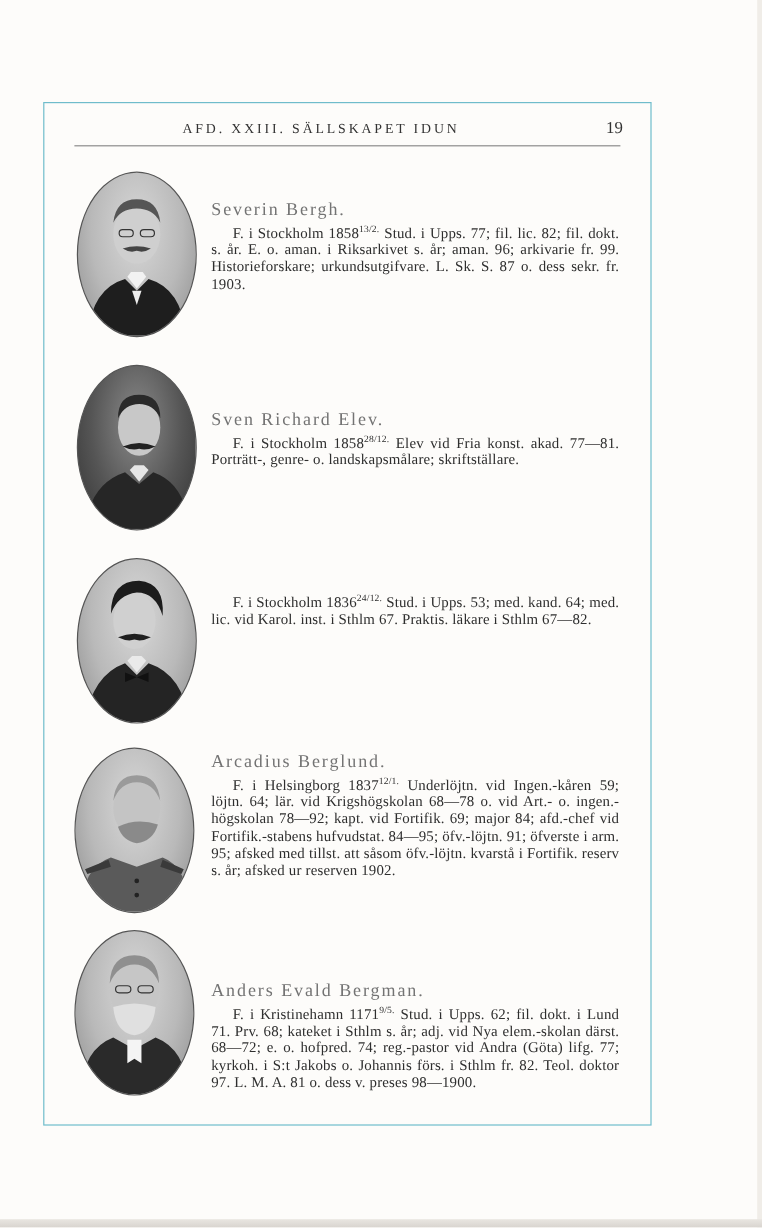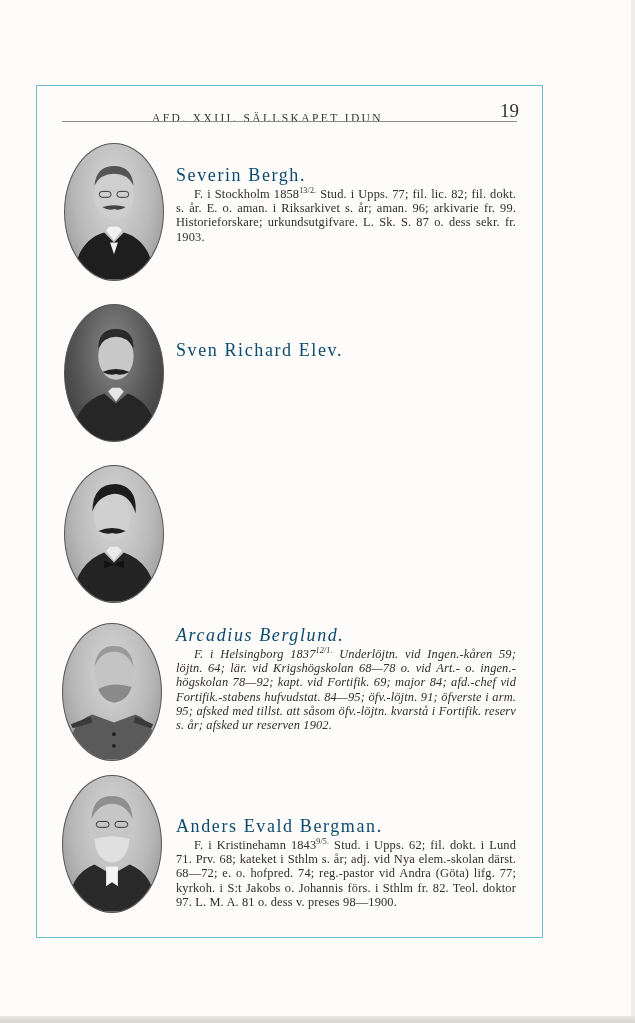--- a/index.html
+++ b/index.html
@@ -22,27 +22,27 @@
       position: absolute;
       left: 36px; top: 85px;
       width: 507px; height: 853px;
       border: 1.5px solid #6fbccb;
     }
     .running-head {
       position: absolute;
       left: 152px; top: 100px; width: 370px; height: 20px;
     }
     .running-head .title {
-      position: absolute; left: 0; top: 12px;
+      position: absolute; left: 0; top: 2px;
       font-size: 11.5px; letter-spacing: 2.4px;
       color: #333;
     }
     .running-head .folio {
       position: absolute; right: 3px; top: 0px;
-      font-size: 19px; color: #333;
+      font-size: 14px; color: #333;
     }
     .head-rule {
       position: absolute;
       left: 62px; top: 121px; width: 455px; height: 1px;
       background: #8c8c8c;
     }
     .portrait {
       position: absolute;
       width: 100px; height: 138px;
       border-radius: 50%;
@@ -52,22 +52,22 @@
     }
     .portrait.dark {
       background: radial-gradient(ellipse at 50% 35%, #8a8a8a 0%, #555 55%, #333 100%);
     }
     .portrait svg { position: absolute; left: 0; top: 0; width: 100%; height: 100%; }
     .entry-text {
       position: absolute;
       left: 176px; width: 340px;
     }
     .name {
-      font-size: 18px; letter-spacing: 1.6px;
-      color: #0c4a6e; line-height: 20px;
+      font-size: 15px; letter-spacing: 1.6px;
+      color: #737373; line-height: 20px;
       margin-bottom: 2px;
     }
     .bio {
       font-size: 12.4px; line-height: 14.2px;
       text-align: justify; text-indent: 18px;
       color: #2e2e2e;
       letter-spacing: 0.15px;
     }
     .bio sup { font-size: 8px; vertical-align: 5px; line-height: 0; }
   </style>
@@ -106,58 +106,60 @@
   <svg viewBox="0 0 100 138">
     <ellipse cx="52" cy="52" rx="18" ry="24" fill="#c8c8c8"></ellipse>
     <path d="M34 44 Q34 24 52 24 Q70 24 70 44 Q64 32 52 32 Q40 32 34 44Z" fill="#2a2a2a"></path>
     <path d="M38 68 Q52 62 66 68 Q58 72 52 70 Q46 72 38 68Z" fill="#222"></path>
     <path d="M6 138 Q10 100 40 90 L52 100 L64 90 Q92 100 94 138Z" fill="#262626"></path>
     <path d="M44 88 L52 98 L60 88 L56 84 L48 84Z" fill="#e6e6e6"></path>
   </svg>
 </div>
 <div class="entry-text" style="top:340px;">
   <div class="name">Sven Richard Elev.</div>
+  <div class="bio"><span>F. i Stockholm 1858</span><sup>28/12.</sup><span>  Elev vid Fria konst. akad. 77—81.  Porträtt-, genre- o. landskapsmålare; skriftställare.</span></div>
 </div>
 
 <div class="portrait" style="left:64px; top:465px;">
   <svg viewBox="0 0 100 138">
     <ellipse cx="48" cy="52" rx="18" ry="24" fill="#d0d0d0"></ellipse>
     <path d="M28 46 Q28 18 52 18 Q74 20 72 48 Q66 28 50 28 Q34 30 28 46Z" fill="#1c1c1c"></path>
     <path d="M34 66 Q48 60 62 66 Q54 70 48 68 Q42 70 34 66Z" fill="#1f1f1f"></path>
     <path d="M6 138 Q12 98 40 88 L50 98 L60 88 Q90 98 94 138Z" fill="#242424"></path>
     <path d="M42 86 L50 96 L58 86 L54 82 L46 82Z" fill="#eaeaea"></path>
     <path d="M40 96 L50 100 L40 104Z M60 96 L50 100 L60 104Z" fill="#111"></path>
   </svg>
 </div>
 <div class="entry-text" style="top:495px;">
+  <div class="bio"><span>F. i Stockholm 1836</span><sup>24/12.</sup><span>  Stud. i Upps. 53; med. kand. 64; med. lic. vid Karol. inst. i Sthlm 67. Praktis. läkare i Sthlm 67—82.</span></div>
 </div>
 
 <div class="portrait" style="left:62px; top:623px;">
   <svg viewBox="0 0 100 138">
     <ellipse cx="52" cy="50" rx="20" ry="25" fill="#c4c4c4"></ellipse>
     <path d="M32 44 Q34 22 52 22 Q70 22 72 44 Q66 28 52 28 Q38 28 32 44Z" fill="#9a9a9a"></path>
     <path d="M36 66 Q52 58 70 64 Q66 78 52 80 Q40 78 36 66Z" fill="#8a8a8a"></path>
     <path d="M4 138 Q6 100 30 92 L52 100 L74 92 Q96 100 96 138Z" fill="#5a5a5a"></path>
     <path d="M8 102 L28 94 L30 100 L10 106Z M92 102 L74 94 L72 100 L90 106Z" fill="#3a3a3a"></path>
     <circle cx="52" cy="112" r="2" fill="#222"></circle>
     <circle cx="52" cy="124" r="2" fill="#222"></circle>
   </svg>
 </div>
-<div class="entry-text" style="top:625px;font-style:italic;">
+<div class="entry-text" style="top:625px;">
   <div class="name">Arcadius Berglund.</div>
   <div class="bio"><span>F. i Helsingborg 1837</span><sup>12/1.</sup><span> Underlöjtn. vid Ingen.-kåren 59; löjtn. 64; lär. vid Krigshögskolan 68—78 o. vid Art.- o. ingen.-högskolan 78—92; kapt. vid Fortifik. 69; major 84; afd.-chef vid Fortifik.-stabens hufvudstat. 84—95; öfv.-löjtn. 91; öfverste i arm. 95; afsked med tillst. att såsom öfv.-löjtn. kvarstå i Fortifik. reserv s. år; afsked ur reserven 1902.</span></div>
 </div>
 
 <div class="portrait" style="left:62px; top:775px;">
   <svg viewBox="0 0 100 138">
     <ellipse cx="50" cy="50" rx="21" ry="26" fill="#c6c6c6"></ellipse>
     <path d="M29 44 Q30 20 50 20 Q70 20 71 44 Q64 28 50 28 Q36 28 29 44Z" fill="#8f8f8f"></path>
     <rect x="34" y="46" width="13" height="6" rx="3" fill="none" stroke="#333" stroke-width="1"></rect>
     <rect x="53" y="46" width="13" height="6" rx="3" fill="none" stroke="#333" stroke-width="1"></rect>
     <path d="M32 64 Q50 58 68 64 Q66 86 50 88 Q34 86 32 64Z" fill="#e0e0e0"></path>
     <path d="M4 138 Q6 100 32 90 L50 100 L68 90 Q94 100 96 138Z" fill="#2a2a2a"></path>
     <path d="M44 92 L44 112 L50 108 L56 112 L56 92Z" fill="#f4f4f4"></path>
   </svg>
 </div>
 <div class="entry-text" style="top:816px;">
   <div class="name">Anders Evald Bergman.</div>
-  <div class="bio"><span>F. i Kristinehamn 1843</span><sup>9/5.</sup><span>  Stud. i Upps. 62; fil. dokt. i Lund 71.  Prv. 68; kateket i Sthlm s. år; adj. vid Nya elem.-skolan därst. 68—72; e. o. hofpred. 74; reg.-pastor vid Andra (Göta) lifg. 77; kyrkoh. i S:t Jakobs o. Johannis förs. i Sthlm fr. 82.  Teol. doktor 97.  L. M. A. 81 o. dess v. preses 98—1900.</span></div>
+  <div class="bio"><span>F. i Kristinehamn 1171</span><sup>9/5.</sup><span>  Stud. i Upps. 62; fil. dokt. i Lund 71.  Prv. 68; kateket i Sthlm s. år; adj. vid Nya elem.-skolan därst. 68—72; e. o. hofpred. 74; reg.-pastor vid Andra (Göta) lifg. 77; kyrkoh. i S:t Jakobs o. Johannis förs. i Sthlm fr. 82.  Teol. doktor 97.  L. M. A. 81 o. dess v. preses 98—1900.</span></div>
 </div>
 
 </body></html>

